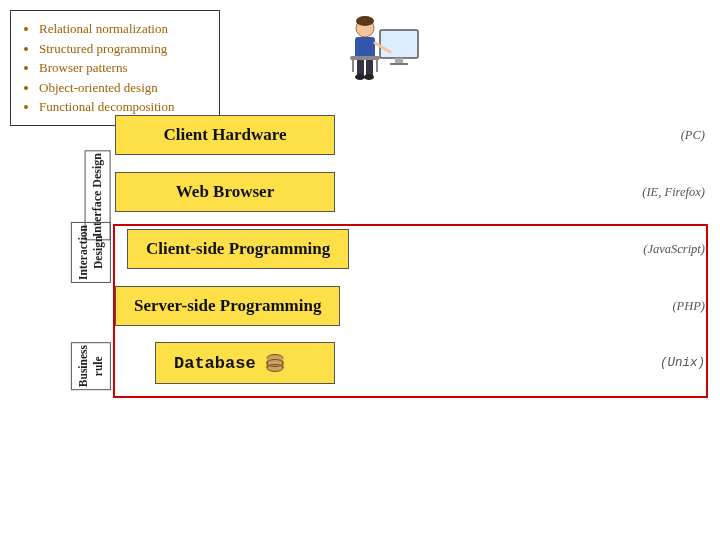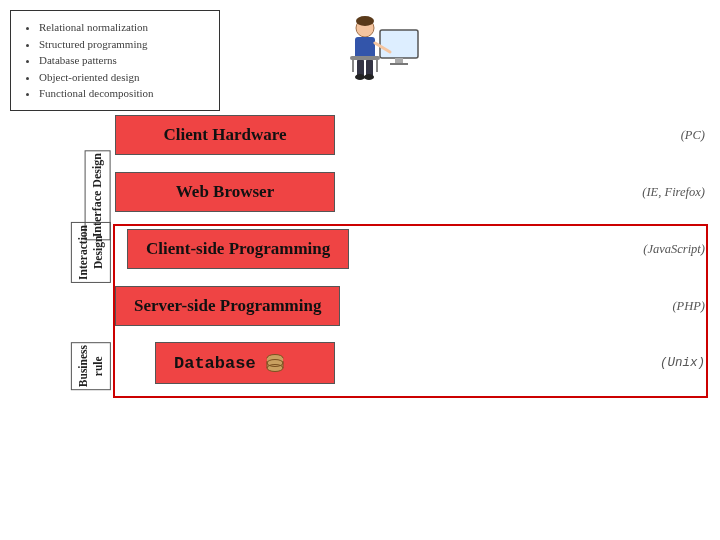--- a/index.html
+++ b/index.html
@@ -20,40 +20,40 @@
       border: 1px solid #333;
       padding: 8px 12px;
       width: 210px;
       background: #fff;
     }
     .bullet-box ul {
       list-style: disc outside;
       padding-left: 16px;
     }
     .bullet-box ul li {
-      font-size: 11px;
+      font-size: 13px;
       line-height: 1.5;
-      color: #404040;
+      color: #a16207;
     }
 
     
     .person-illustration {
       position: absolute;
       top: 10px;
       left: 330px;
       width: 100px;
       height: 90px;
       display: flex;
       align-items: center;
       justify-content: center;
     }
 
     .tier-box {
       border: 1.5px solid #555;
-      background: #ef4444;
+      background: #fde047;
       padding: 9px 18px;
       font-size: 17px;
       font-weight: bold;
       color: #111;
       text-align: center;
     }
 
     .tier-note {
       font-size: 12.5px;
       color: #555;
@@ -120,21 +120,21 @@
       height: 90px;
     }
   </style>
 </head>
 <body>
 
 <div class="bullet-box">
   <ul>
     <li>Relational normalization</li>
     <li>Structured programming</li>
-    <li>Database patterns</li>
+    <li>Browser patterns</li>
     <li>Object-oriented design</li>
     <li>Functional decomposition</li>
   </ul>
 </div>
 
 <div class="person-illustration">
   <svg class="person-svg" viewBox="0 0 90 90" xmlns="http://www.w3.org/2000/svg">
 
     <rect x="45" y="20" width="38" height="28" rx="2" fill="#ddeeff" stroke="#555" stroke-width="1.5"></rect>
     <rect x="60" y="48" width="8" height="5" fill="#aaa"></rect>

